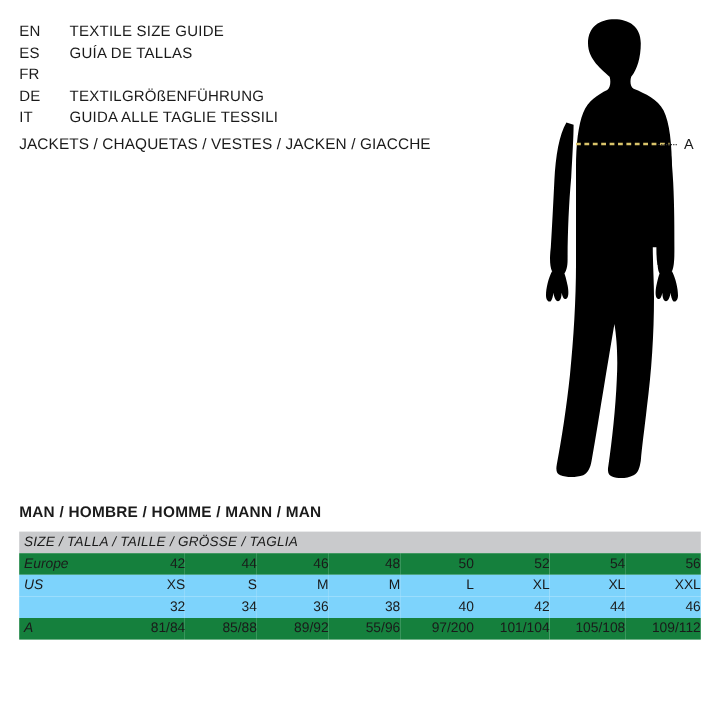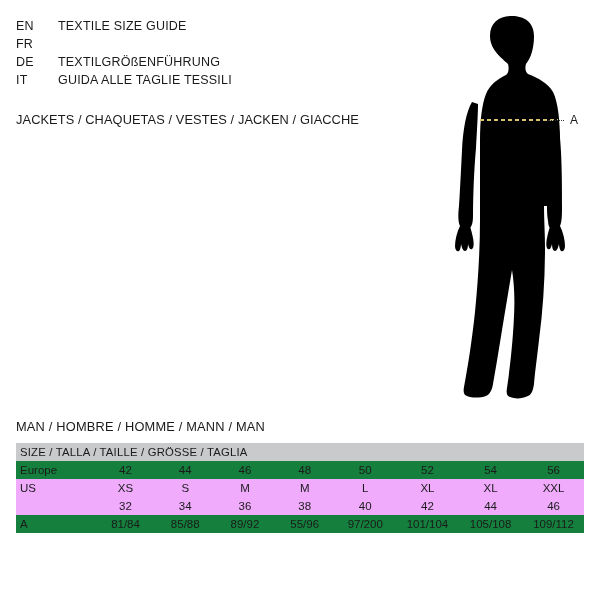--- a/index.html
+++ b/index.html
@@ -79,21 +79,21 @@
     width: 16px;
     border-top: 1.5px dotted #333;
   }
 
   
   .section-title {
     position: absolute;
     left: 16px;
     top: 419px;
     font-size: 12.8px;
-    font-weight: normal;
+    font-weight: bold;
     letter-spacing: 0.2px;
     white-space: nowrap;
   }
 
   
   .table {
     position: absolute;
     left: 16px;
     top: 443px;
     width: 568px;
@@ -104,33 +104,34 @@
     padding: 0;
     height: 18px;
     vertical-align: middle;
   }
   .row-head td {
     background: #c9cacc;
     font-size: 11.3px;
     letter-spacing: 0.2px;
   }
   .row-alt td {
-    background: #f0abfc;
+    background: #7dd3fc;
   }
   .row-plain td {
     background: #15803d;
   }
   .c-label {
     width: 88px;
     padding-left: 4px !important;
     white-space: nowrap;
+    font-style: italic;
   }
   .c-val {
     width: 68px;
-    text-align: center;
+    text-align: right;
     padding-left: 2px !important;
   }
 
   
   .footnote {
     position: absolute;
     left: 16px;
     top: 546px;
     font-size: 12px;
     letter-spacing: 0.2px;
@@ -139,20 +140,24 @@
 </style>
 </head>
 <body>
 
 <div class="page">
 
   <div class="legend">
     <div class="legend-row">
       <span class="legend-code">EN</span>
       <span class="legend-text">TEXTILE SIZE GUIDE</span>
+    </div>
+    <div class="legend-row">
+      <span class="legend-code">ES</span>
+      <span class="legend-text">GUÍA DE TALLAS</span>
     </div>
     <div class="legend-row">
       <span class="legend-code">FR</span>
     </div>
     <div class="legend-row">
       <span class="legend-code">DE</span>
       <span class="legend-text">TEXTILGRÖßENFÜHRUNG</span>
     </div>
     <div class="legend-row">
       <span class="legend-code">IT</span>

